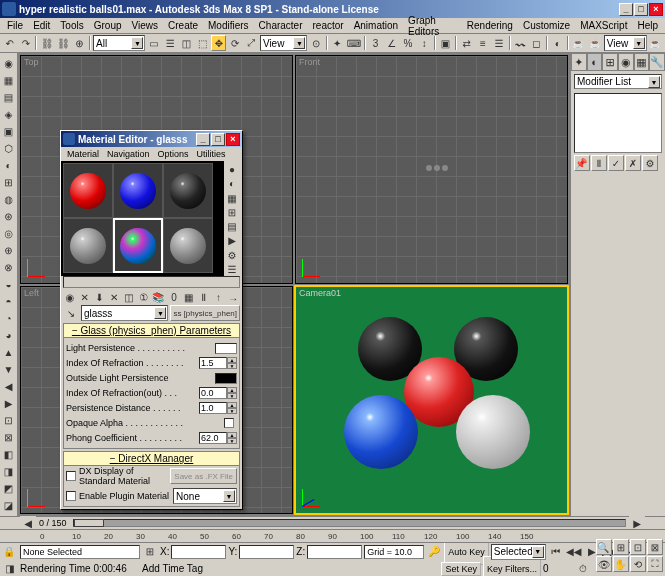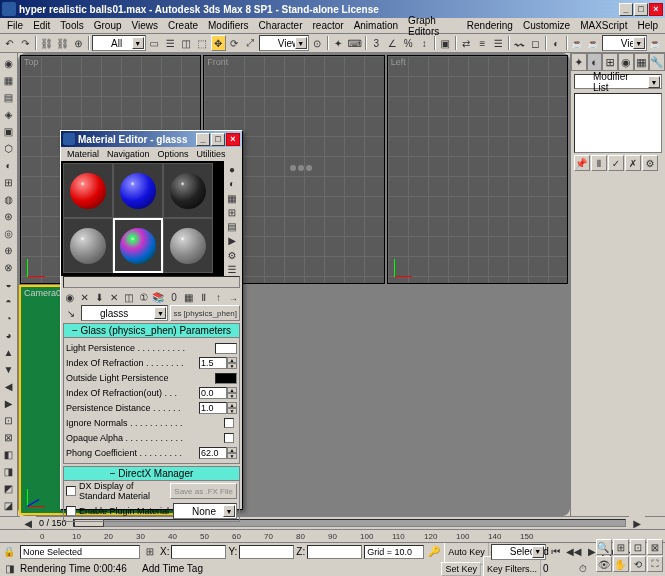--- a/index.html
+++ b/index.html
@@ -9,26 +9,26 @@
   .title-bar .title { flex: 1; font-weight: bold; white-space: nowrap; overflow: hidden; }
   .title-bar .win-btn { width: 14px; height: 13px; background: #d4d0c8; border: 1px solid #fff; border-right-color:#404040; border-bottom-color:#404040; margin-left: 1px; display:flex; align-items:center; justify-content:center; color:#000; font-weight:bold; font-size:9px; line-height:1; }
   .title-bar .win-btn.close { background:#e81123; color:#fff; border-color:#c00; }
   .menu-bar { height: 16px; background: #d4d0c8; display: flex; align-items: center; padding: 0 2px; border-bottom: 1px solid #808080; }
   .menu-bar span { padding: 1px 5px; cursor: default; }
   .toolbar-row { height: 19px; background: #d4d0c8; display: flex; align-items: center; padding: 1px 2px; gap: 1px; border-bottom: 1px solid #808080; }
   .tbtn { width: 16px; height: 16px; background: #d4d0c8; border: 1px solid #d4d0c8; display:flex; align-items:center; justify-content:center; font-size:10px; color:#333; cursor:default; }
   .tbtn.raised { border:1px solid #fff; border-right-color:#808080; border-bottom-color:#808080; }
   .tbtn.yellow { background:#ffd24d; }
   .sep { width:2px; height:14px; border-left:1px solid #808080; border-right:1px solid #fff; margin:0 1px;}
-  .combo { height:16px; background:#fff; border:1px solid #808080; border-top-color:#404040; border-left-color:#404040; display:flex; align-items:center; padding:0 18px; font-size:10px; position:relative; }
+  .combo { height:16px; background:#fff; border:1px solid #808080; border-top-color:#404040; border-left-color:#404040; display:flex; align-items:center; padding:0 2px; font-size:10px; position:relative; }
   .combo .arrow { position:absolute; right:1px; top:1px; width:12px; height:12px; background:#d4d0c8; border:1px solid #fff; border-right-color:#404040; border-bottom-color:#404040; display:flex; align-items:center; justify-content:center; font-size:7px;}
   .main-area { display:flex; height: calc(100% - 18px - 16px - 19px - 60px); }
   .left-tool-col { width:18px; background:#d4d0c8; display:flex; flex-direction:column; padding-top:2px; gap:1px; border-right:1px solid #808080;}
   .left-tool-col .tbtn { width:16px; height:16px; margin:0 auto;}
-  .vp-area { flex:1; background:#808080; display:grid; grid-template-columns:1fr 1fr 1fr; grid-template-rows:1fr 1fr; gap:2px; padding:2px; position:relative;border-radius:8px;}
+  .vp-area { flex:1; background:#808080; display:grid; grid-template-columns:1fr 1fr; grid-template-rows:1fr 1fr; gap:2px; padding:2px; position:relative;}
   .viewport { background:#5a5a5a; border:1px solid #000; position:relative; overflow:hidden;}
   .viewport.active { border:1px solid #ffcc00; outline:1px solid #ffcc00;}
   .viewport .vp-label { position:absolute; top:1px; left:3px; font-size:9px; color:#999;}
   .viewport .grid { position:absolute; inset:0; background-image: linear-gradient(#6a6a6a 1px, transparent 1px), linear-gradient(90deg, #6a6a6a 1px, transparent 1px); background-size: 20px 20px; }
   .viewport .axis { position:absolute; bottom:6px; left:6px; width:24px; height:24px;}
   .viewport .axis .x{position:absolute;bottom:0;left:0;width:18px;height:1px;background:#f00;}
   .viewport .axis .y{position:absolute;bottom:0;left:0;width:1px;height:18px;background:#0f0;}
   .viewport .axis .z{position:absolute;bottom:0;left:0;width:14px;height:1px;background:#00f;transform:rotate(-30deg);transform-origin:left;}
   .right-panel { width:95px; background:#d4d0c8; border-left:1px solid #808080; display:flex; flex-direction:column; }
   .cmd-tabs { display:flex; height:18px; }
@@ -53,21 +53,21 @@
   .swatch-area { display:flex; height:115px; }
   .swatch-grid { flex:1; display:grid; grid-template-columns:repeat(3,50px); grid-template-rows:repeat(2,55px); gap:0; padding:2px; background:#000;}
   .swatch { background:#3a3a3a; border:1px solid #555; display:flex; align-items:center; justify-content:center; position:relative;}
   .swatch.sel{border:2px solid #fff;}
   .swatch .ball{width:36px;height:36px;border-radius:50%;}
   .swatch-side { width:18px; background:#d4d0c8; display:flex; flex-direction:column; gap:1px; padding-top:2px;}
   .hscroll{height:12px;background:#d4d0c8;border:1px inset #808080;margin:0 2px 1px 2px;}
   .mat-toolbar{height:16px;display:flex;align-items:center;gap:1px;padding:0 2px;}
   .mat-name-row{height:16px;display:flex;align-items:center;padding:0 2px;gap:2px;}
   .param-rollout{margin:2px;border:1px solid #808080;}
-  .param-rollout .head{background:#5eead4;text-align:center;font-size:9px;padding:1px;border-bottom:1px solid #808080;}
+  .param-rollout .head{background:#fef9c3;text-align:center;font-size:9px;padding:1px;border-bottom:1px solid #808080;text-decoration:underline;}
   .param-body{padding:2px;}
   .param-row{display:flex;align-items:center;height:14px;margin:1px 0;}
   .param-row .lbl{flex:1;font-size:9px;color:#000;}
   .param-row .spinner{width:38px;height:12px;display:flex;}
   .param-row .spinner input{width:28px;height:12px;font-size:9px;border:1px inset #808080;background:#fff;padding:0 1px;}
   .param-row .spinner .spins{width:10px;display:flex;flex-direction:column;}
   .param-row .spinner .spins div{height:6px;background:#d4d0c8;border:1px solid #808080;font-size:5px;line-height:4px;text-align:center;}
   .param-row .swatch-small{width:22px;height:11px;border:1px inset #808080;}
   .param-row .cb{width:10px;height:10px;border:1px inset #808080;background:#fff;margin-right:3px;display:inline-block;}
   .nav-btns{position:absolute;right:2px;bottom:2px;display:grid;grid-template-columns:repeat(4,16px);grid-template-rows:repeat(2,16px);gap:1px;z-index:5;}
@@ -436,24 +436,20 @@
           <span class="lbl">Persistence Distance . . . . . .</span>
           <div class="spinner">
             <input value="1.0" style="">
             <div class="spins">
               <div>▲</div>
               <div>▼</div>
             </div>
           </div>
         </div>
       <div class="param-row">
-          <span class="lbl">Ignore Normals . . . . . . . . . . .</span>
-          <span class="cb"></span>
-        </div>
-      <div class="param-row">
           <span class="lbl">Opaque Alpha . . . . . . . . . . . .</span>
           <span class="cb"></span>
         </div>
       <div class="param-row">
           <span class="lbl">Phong Coefficient . . . . . . . . .</span>
           <div class="spinner">
             <input value="62.0" style="">
             <div class="spins">
               <div>▲</div>
               <div>▼</div>

